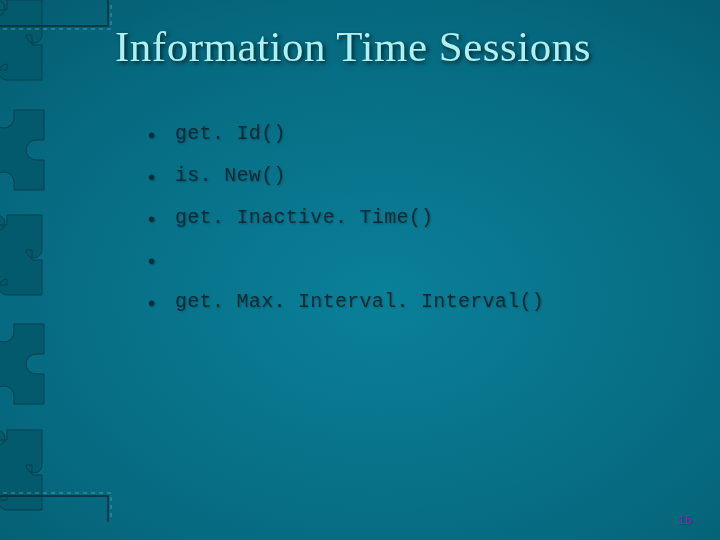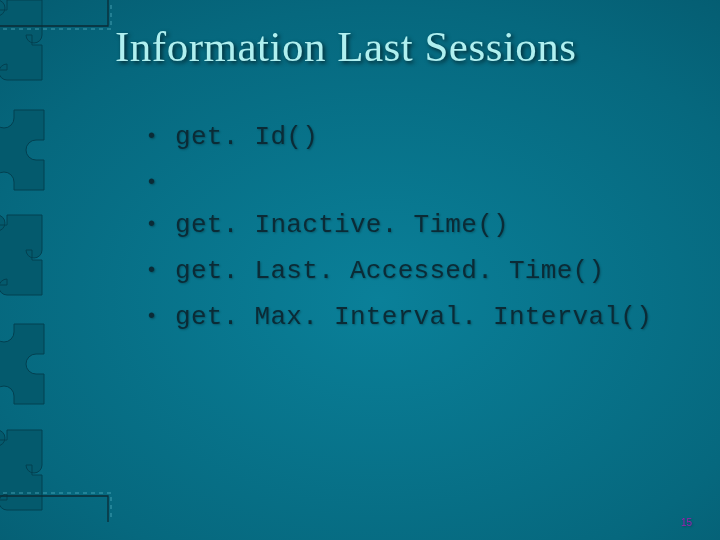--- a/index.html
+++ b/index.html
@@ -11,22 +11,22 @@
 .pz3{left:-48px;top:205px}
 .pz4{left:-48px;top:312px}
 .pz5{left:-48px;top:420px}
 .corner-line{position:absolute;pointer-events:none}
 .corner-tl{left:0;top:0;width:130px;height:90px}
 .corner-bl{left:0;bottom:18px;width:130px;height:50px}
 .title{position:absolute;left:115px;top:22px;font-size:43px;color:#b0f0f0;text-shadow:2px 2px 4px rgba(0,0,0,.65);letter-spacing:.5px}
 .list{position:absolute;left:148px;top:122px}
 .item{display:flex;align-items:flex-start;margin-bottom:16px}
 .bullet{color:#0b2b36;font-size:20px;line-height:26px;margin-right:20px;font-family:Arial,sans-serif;text-shadow:1px 1px 2px rgba(0,0,0,.3)}
-.txt{font-family:'Courier New',Courier,monospace;font-size:26px;color:#0b2b36;text-shadow:1px 1px 2px rgba(0,0,0,.25);font-weight:400;letter-spacing:.3px}
-.pagenum{position:absolute;right:28px;bottom:12px;color:#a21caf;font-family:Liberation Sans, sans-serif;font-size:10px;text-shadow:1px 1px 2px rgba(0,0,0,.25)}
+.txt{font-family:'Courier New',Courier,monospace;font-size:20px;color:#0b2b36;text-shadow:1px 1px 2px rgba(0,0,0,.25);font-weight:400;letter-spacing:.3px}
+.pagenum{position:absolute;right:28px;bottom:12px;color:#a21caf;font-family:Liberation Mono, monospace;font-size:12px;text-shadow:1px 1px 2px rgba(0,0,0,.25)}
 </style>
 </head>
 <body>
 
 <div class="puzzle pz1"><svg viewBox="0 0 100 100">
       <path d="M10 10 h35 a8 8 0 1 1 0 16 v-6 h10 v-10 h35 v35 a8 8 0 1 1 -16 0 h6 v10 h10 v35 h-35 a8 8 0 1 1 0 -16 v6 h-10 v10 h-35 v-35 a8 8 0 1 1 16 0 h-6 v-10 h-10 z" fill="#045a6d" stroke="#034050" stroke-width="1"></path>
     </svg></div>
 <div class="puzzle pz2"><svg viewBox="0 0 100 100">
       <path d="M12 12 h30 v8 a10 10 0 1 0 20 0 v-8 h30 v30 h-8 a10 10 0 1 0 0 20 h8 v30 h-30 v-8 a10 10 0 1 0 -20 0 v8 h-30 v-30 h8 a10 10 0 1 0 0 -20 h-8 z" fill="#045a6d" stroke="#034050" stroke-width="1"></path>
     </svg></div>
@@ -42,37 +42,37 @@
 
 <svg class="corner-line corner-tl" viewBox="0 0 130 90">
     <path d="M0 26 L108 26 L108 0" stroke="#0b2b36" stroke-width="1.3" fill="none"></path>
     <path d="M0 26 L108 26 L108 0" stroke="#5bb8c8" stroke-width=".7" fill="none" stroke-dasharray="4 4" transform="translate(3,3)"></path>
   </svg>
 <svg class="corner-line corner-bl" viewBox="0 0 130 50">
     <path d="M0 24 L108 24 L108 50" stroke="#0b2b36" stroke-width="1.3" fill="none"></path>
     <path d="M0 24 L108 24 L108 50" stroke="#5bb8c8" stroke-width=".7" fill="none" stroke-dasharray="4 4" transform="translate(3,-3)"></path>
   </svg>
 
-<div class="title">Information Last Sessions</div>
+<div class="title">Information Time Sessions</div>
 
 <div class="list">
   <div class="item">
       <span class="bullet">•</span>
       <span class="txt">get. Id()</span>
     </div>
   <div class="item">
       <span class="bullet">•</span>
+      <span class="txt">is. New()</span>
     </div>
   <div class="item">
       <span class="bullet">•</span>
       <span class="txt">get. Inactive. Time()</span>
     </div>
   <div class="item">
       <span class="bullet">•</span>
-      <span class="txt">get. Last. Accessed. Time()</span>
     </div>
   <div class="item">
       <span class="bullet">•</span>
       <span class="txt">get. Max. Interval. Interval()</span>
     </div>
 </div>
 
 <div class="pagenum">15</div>
 
 </body></html>

